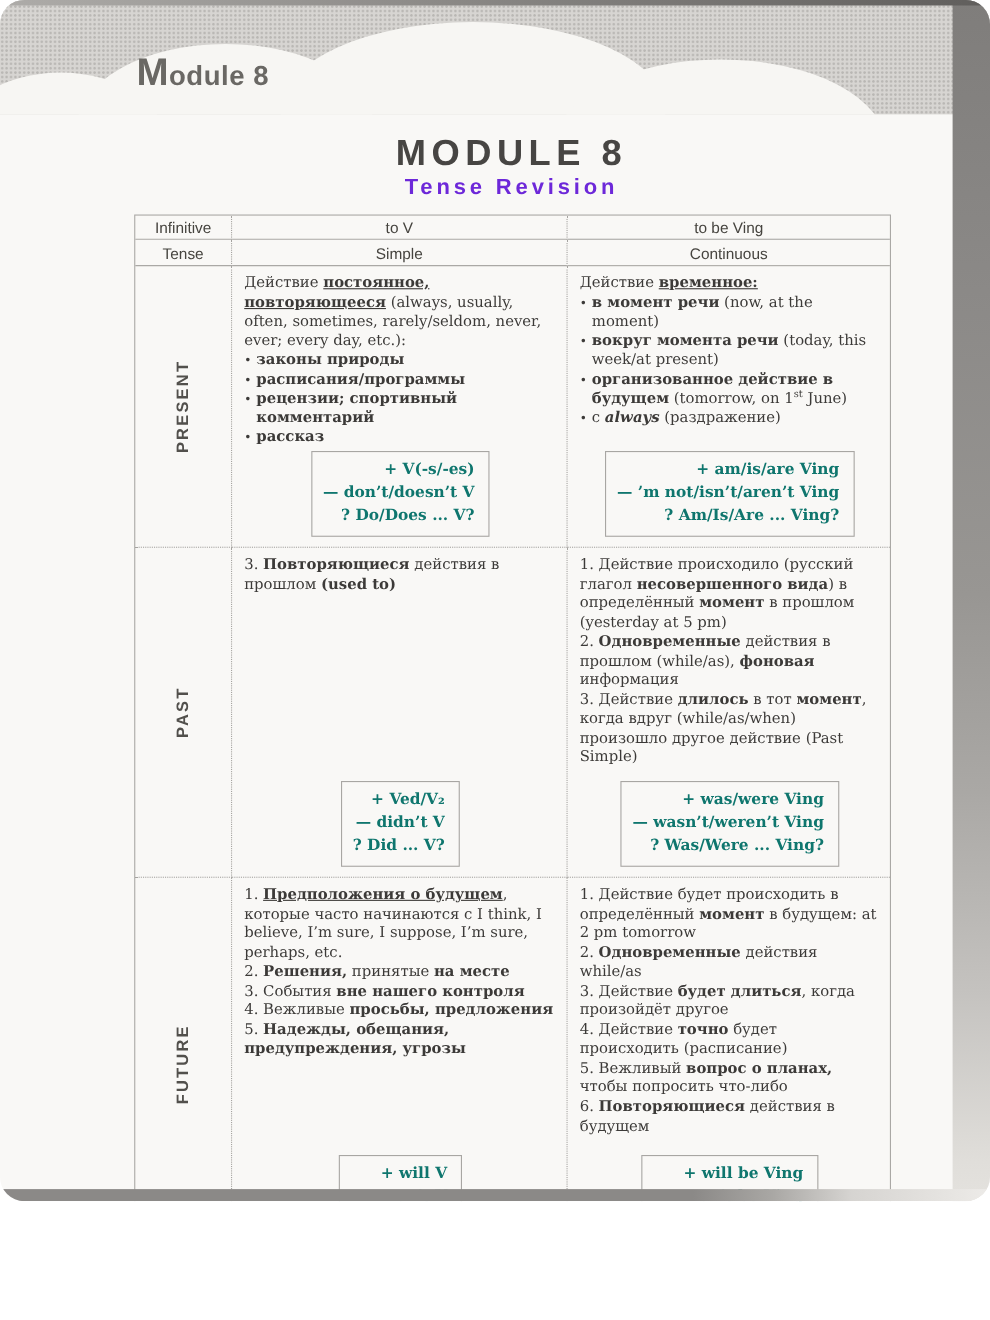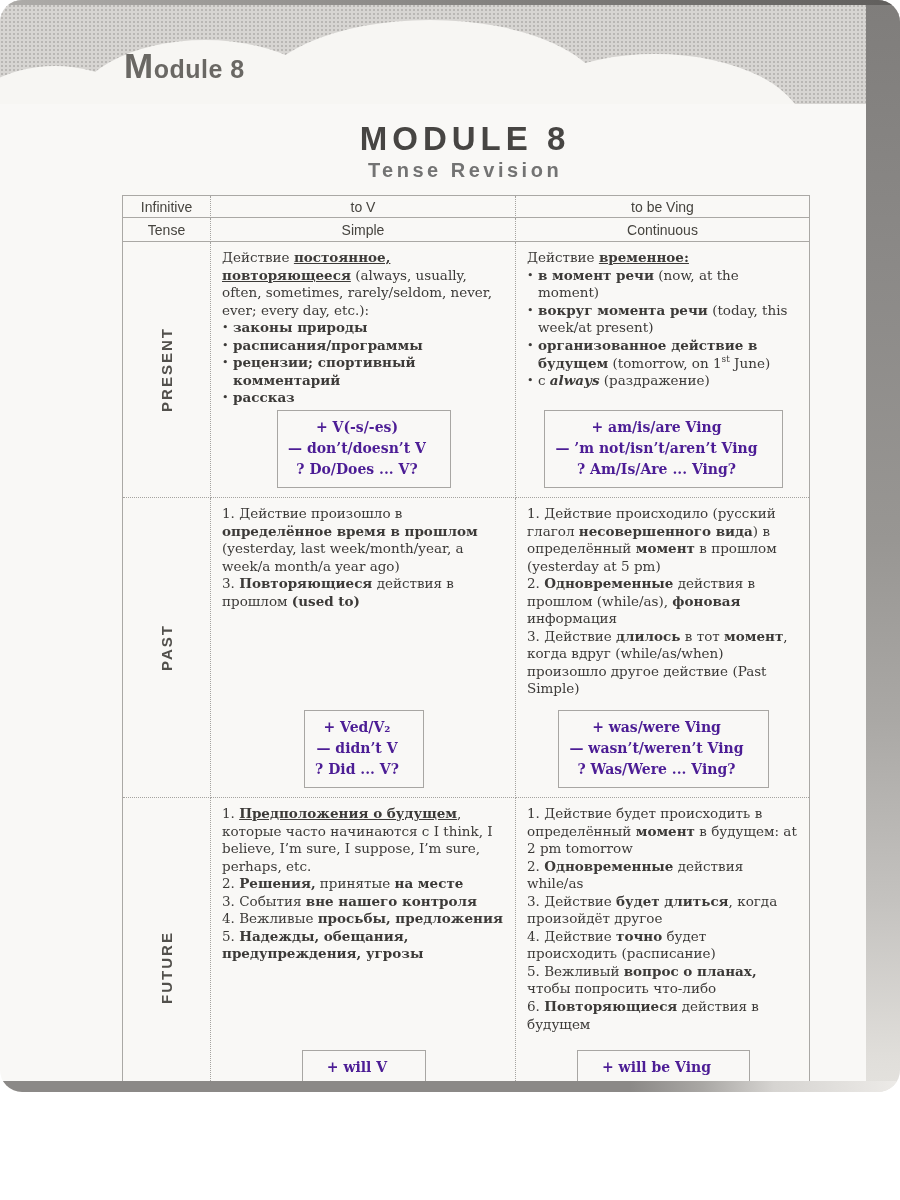--- a/index.html
+++ b/index.html
@@ -24,21 +24,21 @@
   .band svg{position:absolute;top:0;left:0;}
   .module-tab{position:absolute;top:46px;left:124px;z-index:2;
         font-family:"Liberation Sans",sans-serif;font-weight:bold;font-size:25px;
         color:#6a6864;letter-spacing:.5px;}
   .module-tab::first-letter{font-size:35px;}
 
   
   .title-wrap{position:absolute;top:120px;left:122px;width:686px;text-align:center;
         font-family:"Liberation Sans",sans-serif;}
   .title{font-size:33px;font-weight:bold;letter-spacing:5px;color:#474543;}
-  .subtitle{font-size:20px;font-weight:bold;letter-spacing:3.5px;color:#737373;margin-top:1px;}
+  .subtitle{font-size:20px;font-weight:bold;letter-spacing:3.5px;color:#6d28d9;margin-top:1px;}
 
   
   .tbl{position:absolute;top:195px;left:122px;width:688px;box-sizing:border-box;
        display:grid;grid-template-columns:88px 305px 293px;
        grid-template-rows:22px 24px 256px 300px 339px;
        border:1px solid var(--border-gray,#aaa8a5);}
   .c{box-sizing:border-box;border-right:1px dotted #a5a3a0;border-bottom:1px dotted #a5a3a0;}
   .lastcol{border-right:none;}
   .rowlast{border-bottom:none;}
   .hc,.hc2{display:flex;align-items:center;justify-content:center;
@@ -54,22 +54,22 @@
   .blk{margin:0;}
   .blk.bullet{display:flex;}
   .mark{flex:none;width:11px;font-size:11px;padding-top:2px;}
   .btxt{flex:1;}
   .b{font-weight:bold;}
   .u{text-decoration:underline;}
   .i{font-style:italic;}
   sup{font-size:9px;}
 
   .fwrap{margin-top:auto;align-self:center;padding-bottom:4px;}
-  .fbox{border:1px solid #a8a6a3;padding:6px 24px 7px 10px;background:transparent;
-        font-weight:bold;font-size:14px;line-height:1.5;color:#4c1d95;text-align:center;}
+  .fbox{border:1px solid #a8a6a3;padding:6px 13px 7px 10px;background:transparent;
+        font-weight:bold;font-size:14px;line-height:1.5;color:#0f766e;text-align:right;}
 
   
   .rule{position:absolute;top:1162px;left:0;width:872px;height:2px;background:#a7a5a2;}
   .pagenum{position:absolute;top:1170px;left:122px;
         font-family:"Liberation Sans",sans-serif;font-size:23px;color:#0f172a;}
 </style>
 </head>
 <body>
 
 <div class="page">
@@ -157,21 +157,20 @@
             <div class="fline">? Am/Is/Are ... Ving?</div>
           </div>
       </div>
     </div>
 
     <div class="c tc">
       <span class="vlabel">PAST</span>
     </div>
     <div class="c bc">
       <div>
-          <div class="blk p"><span>1. Действие произошло в </span><span class="b">определённое время в прошлом</span><span> (yesterday, last week/month/year, a week/a month/a year ago)</span></div>
           <div class="blk p"><span>3. </span><span class="b">Повторяющиеся</span><span> действия в прошлом </span><span class="b">(used to)</span></div>
         </div>
       <div class="fwrap">
         <div class="fbox">
             <div class="fline">+ Ved/V₂</div>
             <div class="fline">— didn’t V</div>
             <div class="fline">? Did ... V?</div>
           </div>
       </div>
     </div>

